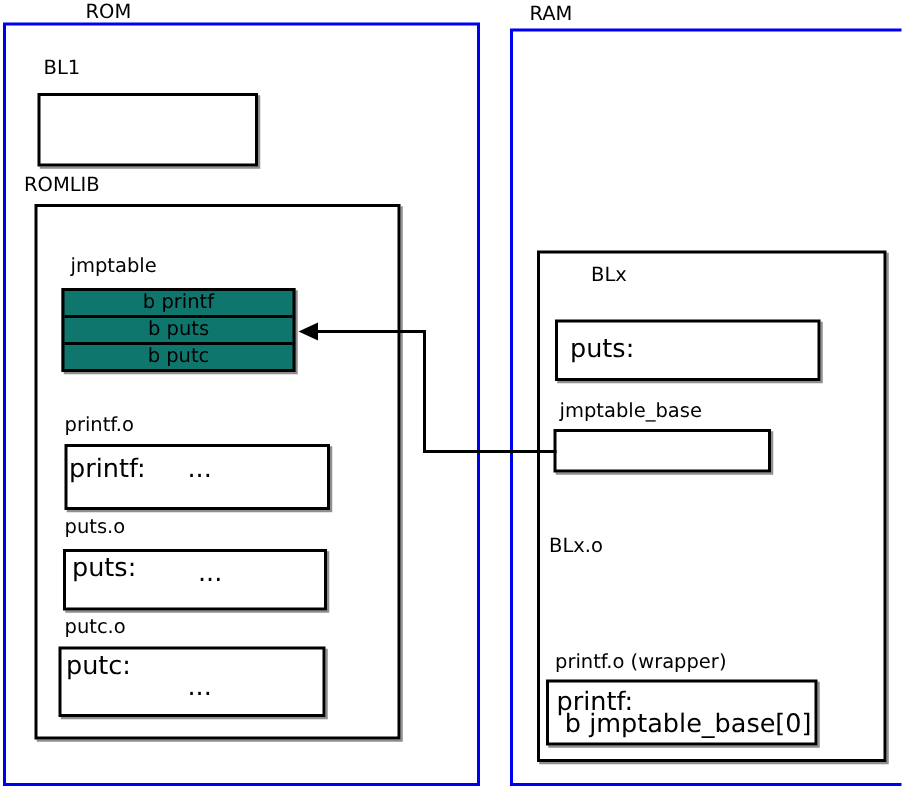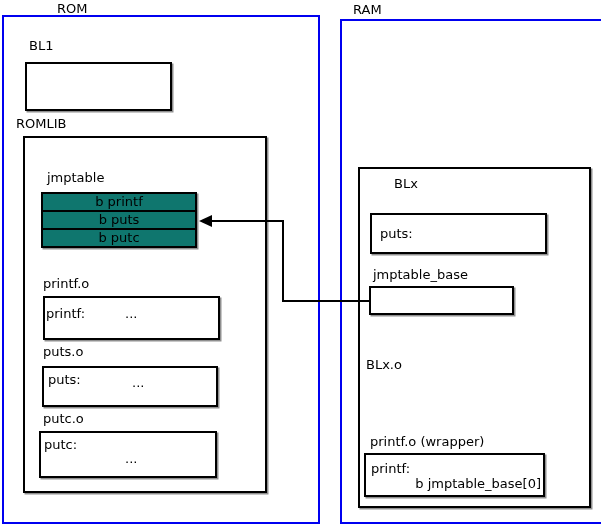--- a/index.html
+++ b/index.html
@@ -61,21 +61,21 @@
     position: absolute;
     width: 0;
     height: 0;
     border-top: 6px solid transparent;
     border-bottom: 6px solid transparent;
     border-right: 13px solid #000;
   }
   .boxtext {
     position: absolute;
     white-space: nowrap;
-    font-size: 13px;
+    font-size: 17px;
     line-height: 13px;
   }
 </style>
 </head>
 <body>
 
 <div class="canvas">
 
   <div class="lbl" style="left:57px; top:1px;">ROM</div>
   <div class="lbl" style="left:353px; top:2px;">RAM</div>

